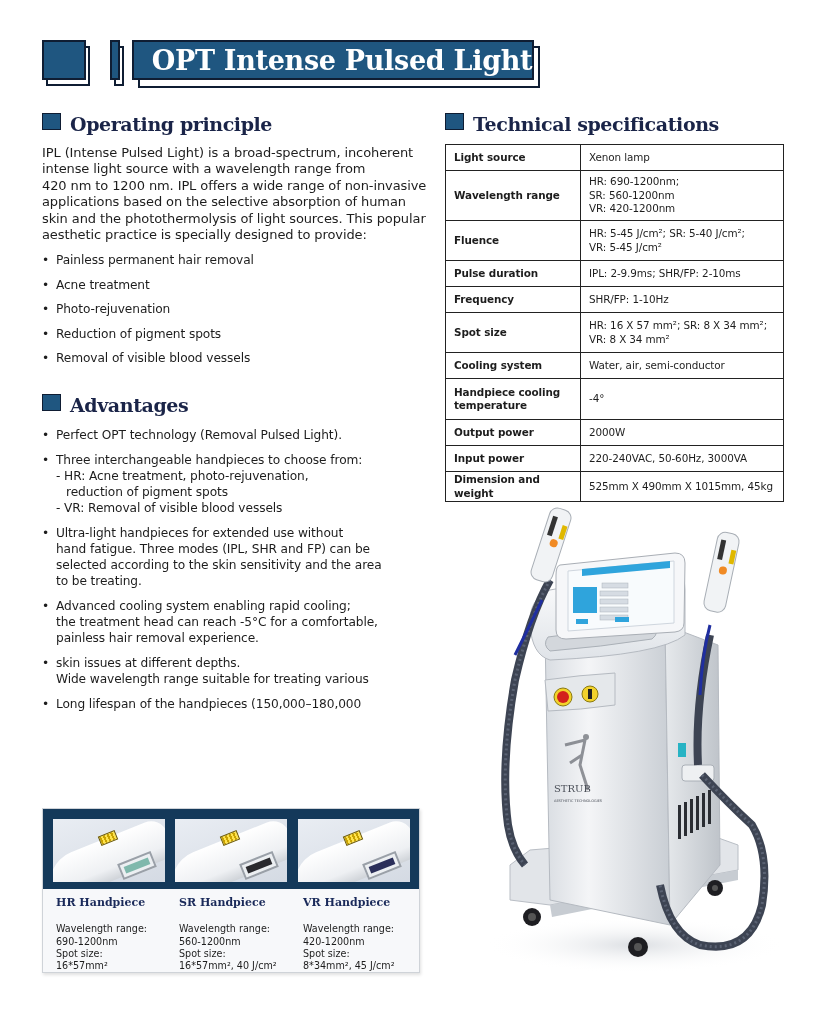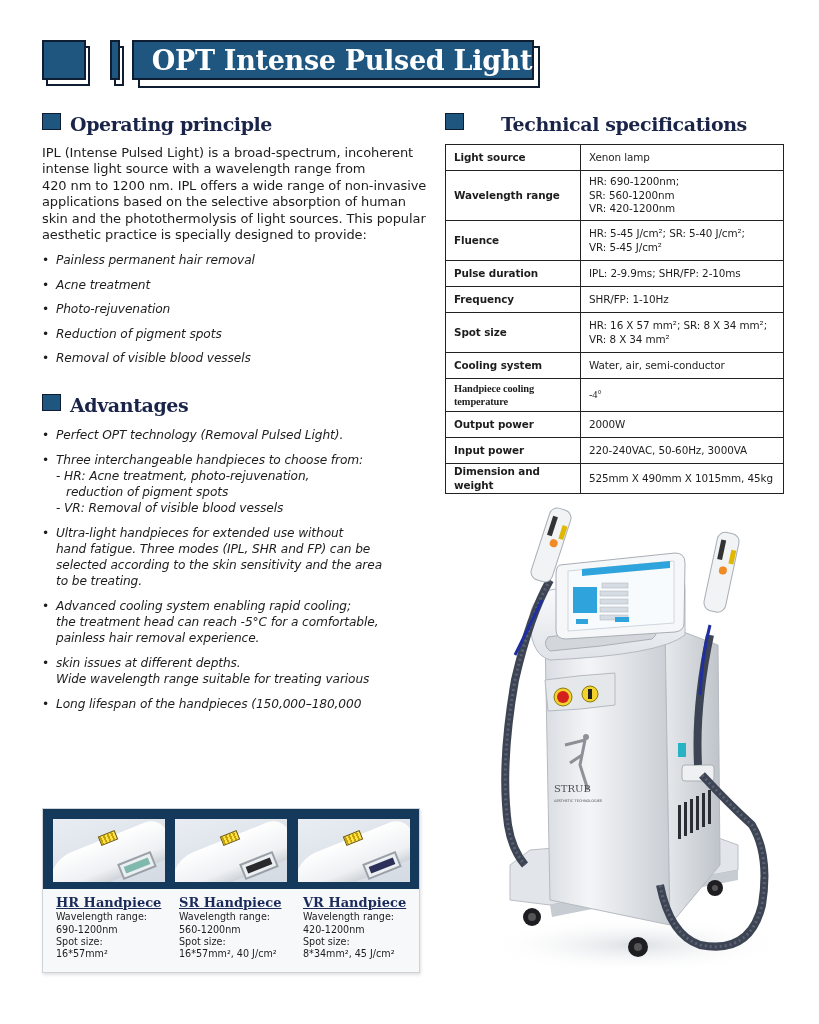--- a/index.html
+++ b/index.html
@@ -23,21 +23,21 @@
 
   
   .section-h { position: absolute; display: flex; }
   .section-h .box { width: 19px; height: 17px; background: #1f5680; border: 1px solid #0f1d33; margin-right: 9px; }
   .section-h .txt { font-family: "DejaVu Serif", serif; font-weight: bold; font-size: 19px; color: #1a2448; letter-spacing: -0.4px; white-space: nowrap; }
 
   
   .para { position: absolute; left: 42px; top: 145px; width: 380px; font-size: 13px; line-height: 16.4px; color: #1d1d1d; letter-spacing: -0.1px; }
   .para p { white-space: nowrap; }
   .blist { position: absolute; left: 42px; width: 400px; list-style: none; font-size: 12.2px; color: #1d1d1d; letter-spacing: -0.1px; }
-  .blist li { position: relative; padding-left: 14px; white-space: nowrap; font-style: italic; }
+  .blist li { position: relative; padding-left: 14px; white-space: nowrap; }
   .blist li::before { content: "•"; position: absolute; left: 0; top: 0; }
   .uses li { height: 24.5px; line-height: 16px; }
   .adv li { line-height: 16px; margin-bottom: 9px; }
   .adv li .sub { display: block; padding-left: 0; }
   .adv li .sub2 { display: block; padding-left: 10px; }
 
   
   .spec-table { position: absolute; left: 445px; top: 144px; width: 339px; border-collapse: collapse; font-size: 10.4px; color: #1d1d1d; }
   .spec-table td { border: 1.5px solid #222; padding: 0 8px; vertical-align: middle; line-height: 13.5px; }
   .spec-table td.k { width: 135px; font-weight: bold; letter-spacing: -0.1px; }
@@ -46,21 +46,21 @@
 
   
   .hp-panel { position: absolute; left: 42px; top: 808px; width: 378px; height: 165px; background: #f7f8fa; border: 1px solid #cfd3d8; box-shadow: 1px 2px 3px rgba(0,0,0,0.12); }
   .hp-band { position: absolute; left: 0; top: 0; width: 100%; height: 80px; background: #14395a; }
   .hp-img { position: absolute; top: 10px; width: 112px; height: 63px; background: linear-gradient(160deg, #e9edf3 0%, #d4dae3 100%); overflow: hidden; }
   .hp-img .handle { position: absolute; left: -10px; top: 20px; width: 130px; height: 42px; background: linear-gradient(180deg, #ffffff 0%, #eef0f3 70%, #cfd3d8 100%); border-radius: 40px 20px 10px 10px; transform: rotate(-22deg); }
   .hp-img .chip { position: absolute; left: 46px; top: 14px; width: 18px; height: 10px; background: repeating-linear-gradient(90deg, #c9a200 0 2px, #ffe34d 2px 4px); border: 1px solid #6b5800; transform: rotate(-22deg); }
   .hp-img .window { position: absolute; left: 66px; top: 38px; width: 36px; height: 17px; border: 2px solid #9aa0a8; background: #eceff2; transform: rotate(-22deg); }
   .hp-img .window i { position: absolute; left: 3px; top: 3px; right: 3px; bottom: 3px; }
   .hp-text { position: absolute; top: 88px; width: 120px; font-size: 9.6px; line-height: 12.3px; color: #1d1d1d; }
-  .hp-text .name { font-family: "DejaVu Serif", serif; font-weight: bold; font-size: 13px; color: #1a2a5a; margin-bottom: 2px; white-space: nowrap; text-decoration: underline; }
+  .hp-text .name { font-family: "DejaVu Serif", serif; font-weight: bold; font-size: 11px; color: #1a2a5a; margin-bottom: 14px; white-space: nowrap; }
   .hp-text div { white-space: nowrap; }
 
   
   .machine { position: absolute; left: 470px; top: 505px; width: 320px; height: 470px; }
 </style>
 </head>
 <body>
 
 <div class="banner">
   <div class="sq-shadow" style="left:4px; top:6px; width:44px; height:40px;"></div>
@@ -123,21 +123,21 @@
   </li>
   <li>
     <span class="sub">skin issues at different depths.</span>
     <span class="sub">Wide wavelength range suitable for treating various</span>
   </li>
   <li>
     <span class="sub">Long lifespan of the handpieces (150,000–180,000</span>
   </li>
 </ul>
 
-<div class="section-h" style="left:445px; top:113px;gap:28px;">
+<div class="section-h" style="left:445px; top:113px;">
   <span class="box"></span>
   <span class="txt">Technical specifications</span>
 </div>
 
 <table class="spec-table">
   <tbody>
       <tr style="height:26px;">
     <td class="k"><span>Light source</span></td>
     <td class="v">
           <span>Xenon lamp</span>
@@ -176,21 +176,21 @@
       <span>HR: 16 X 57 mm²; SR: 8 X 34 mm²;</span>
       <span>VR: 8 X 34 mm²</span>
     </td>
   </tr>
   <tr style="height:26px;">
     <td class="k"><span>Cooling system</span></td>
     <td class="v">
           <span>Water, air, semi-conductor</span>
         </td>
   </tr>
-  <tr style="height:33px;font-family:Liberation Serif, serif;">
+  <tr style="height:41px;">
     <td class="k">
       <span style="display:block">Handpiece cooling</span>
       <span style="display:block">temperature</span>
     </td>
     <td class="v">
           <span>-4°</span>
         </td>
   </tr>
   <tr style="height:26px;">
     <td class="k"><span>Output power</span></td>

